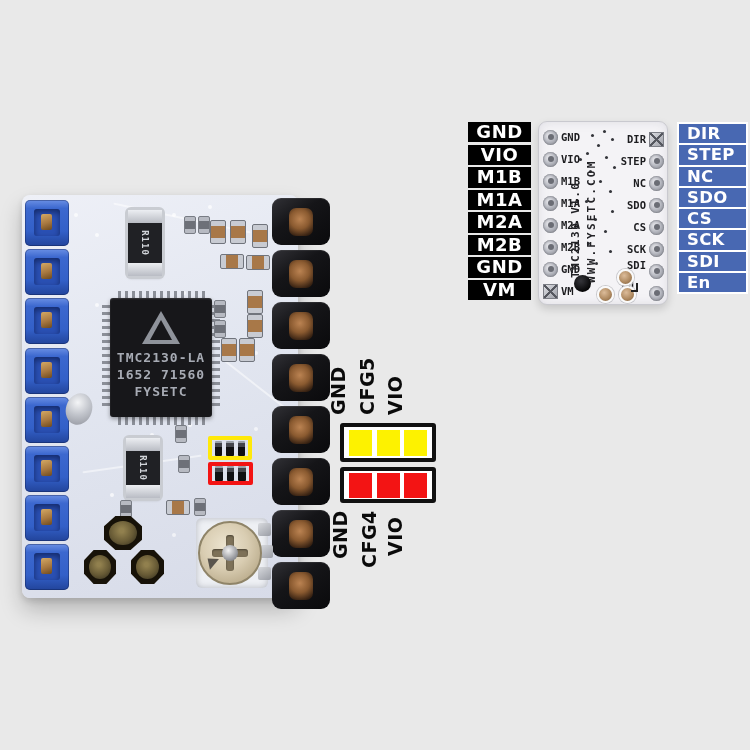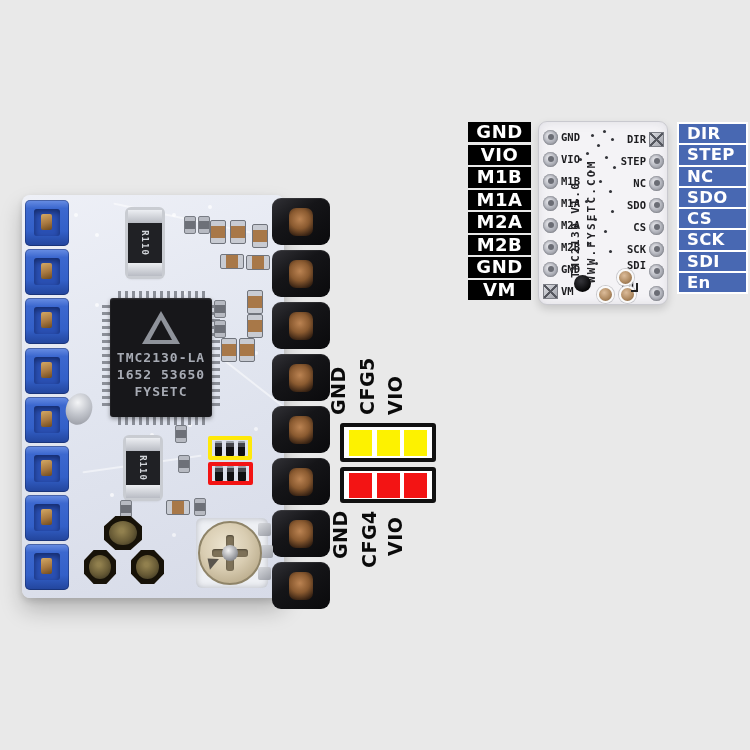--- a/index.html
+++ b/index.html
@@ -2,21 +2,21 @@
 <html><head>
 <meta charset="utf-8">
 <style>
   html,body{margin:0;padding:0;}
   body{background:#e9e9e9;font-family:"DejaVu Sans","Liberation Sans",sans-serif;}
   .stage{position:relative;width:750px;height:750px;background:#e9e9e9;overflow:hidden;}
 
   
   .board{position:absolute;left:22px;top:195px;width:262px;height:403px;
     background:linear-gradient(160deg,#eef0f7 0%,#e2e6f0 45%,#d7dbe8 100%);
-    border-radius:8px;box-shadow:0 12px 22px rgba(0,0,0,0.22),0 3px 6px rgba(0,0,0,0.12);}
+    border-radius:8px;box-shadow:0 12px 22px rgba(0,0,0,0.22),0 3px 6px rgba(0,0,0,0.12);padding-left:14px;}
   .trace{position:absolute;height:2px;background:rgba(255,255,255,0.5);border-radius:2px;}
   .fvias{position:absolute;left:0;top:0;width:4px;height:4px;border-radius:50%;background:transparent;
     box-shadow:118px 12px 0 rgba(255,255,255,.75),150px 18px 0 rgba(255,255,255,.7),186px 10px 0 rgba(255,255,255,.7),
     73px 38px 0 rgba(255,255,255,.7),160px 96px 0 rgba(255,255,255,.65),73px 108px 0 rgba(255,255,255,.7),
     232px 156px 0 rgba(255,255,255,.6),166px 228px 0 rgba(255,255,255,.7),128px 238px 0 rgba(255,255,255,.65),
     232px 232px 0 rgba(255,255,255,.6),88px 298px 0 rgba(255,255,255,.7),150px 338px 0 rgba(255,255,255,.6),
     232px 330px 0 rgba(255,255,255,.6),52px 18px 0 rgba(255,255,255,.7);}
   
   .bhdr{position:absolute;left:3px;width:44px;height:46px;border-radius:5px;
     background:linear-gradient(180deg,#6a8fe4 0%,#3c68cf 18%,#3360c8 68%,#22449b 100%);
@@ -212,21 +212,21 @@
 
     <div class="chip-pins" style="left:80px;top:110px;width:8px;height:104px;"></div>
     <div class="chip-pins" style="left:190px;top:110px;width:8px;height:104px;"></div>
     <div class="chip-pins h" style="left:96px;top:96px;width:88px;height:8px;"></div>
     <div class="chip-pins h" style="left:96px;top:222px;width:88px;height:8px;"></div>
     <div class="chip">
       <div class="logo-tri">
           <div class="cut"></div>
         </div>
       <div class="chip-line" style="top:52px;">TMC2130-LA</div>
-      <div class="chip-line" style="top:69px;">1652 53650</div>
+      <div class="chip-line" style="top:69px;">1652 71560</div>
       <div class="chip-line" style="top:86px;">FYSETC</div>
     </div>
 
     <div class="res" style="left:106px;top:15px;height:66px;">
       <div class="cap"></div>
       <div class="bodytxt">
           <span>R110</span>
         </div>
       <div class="cap"></div>
     </div>

